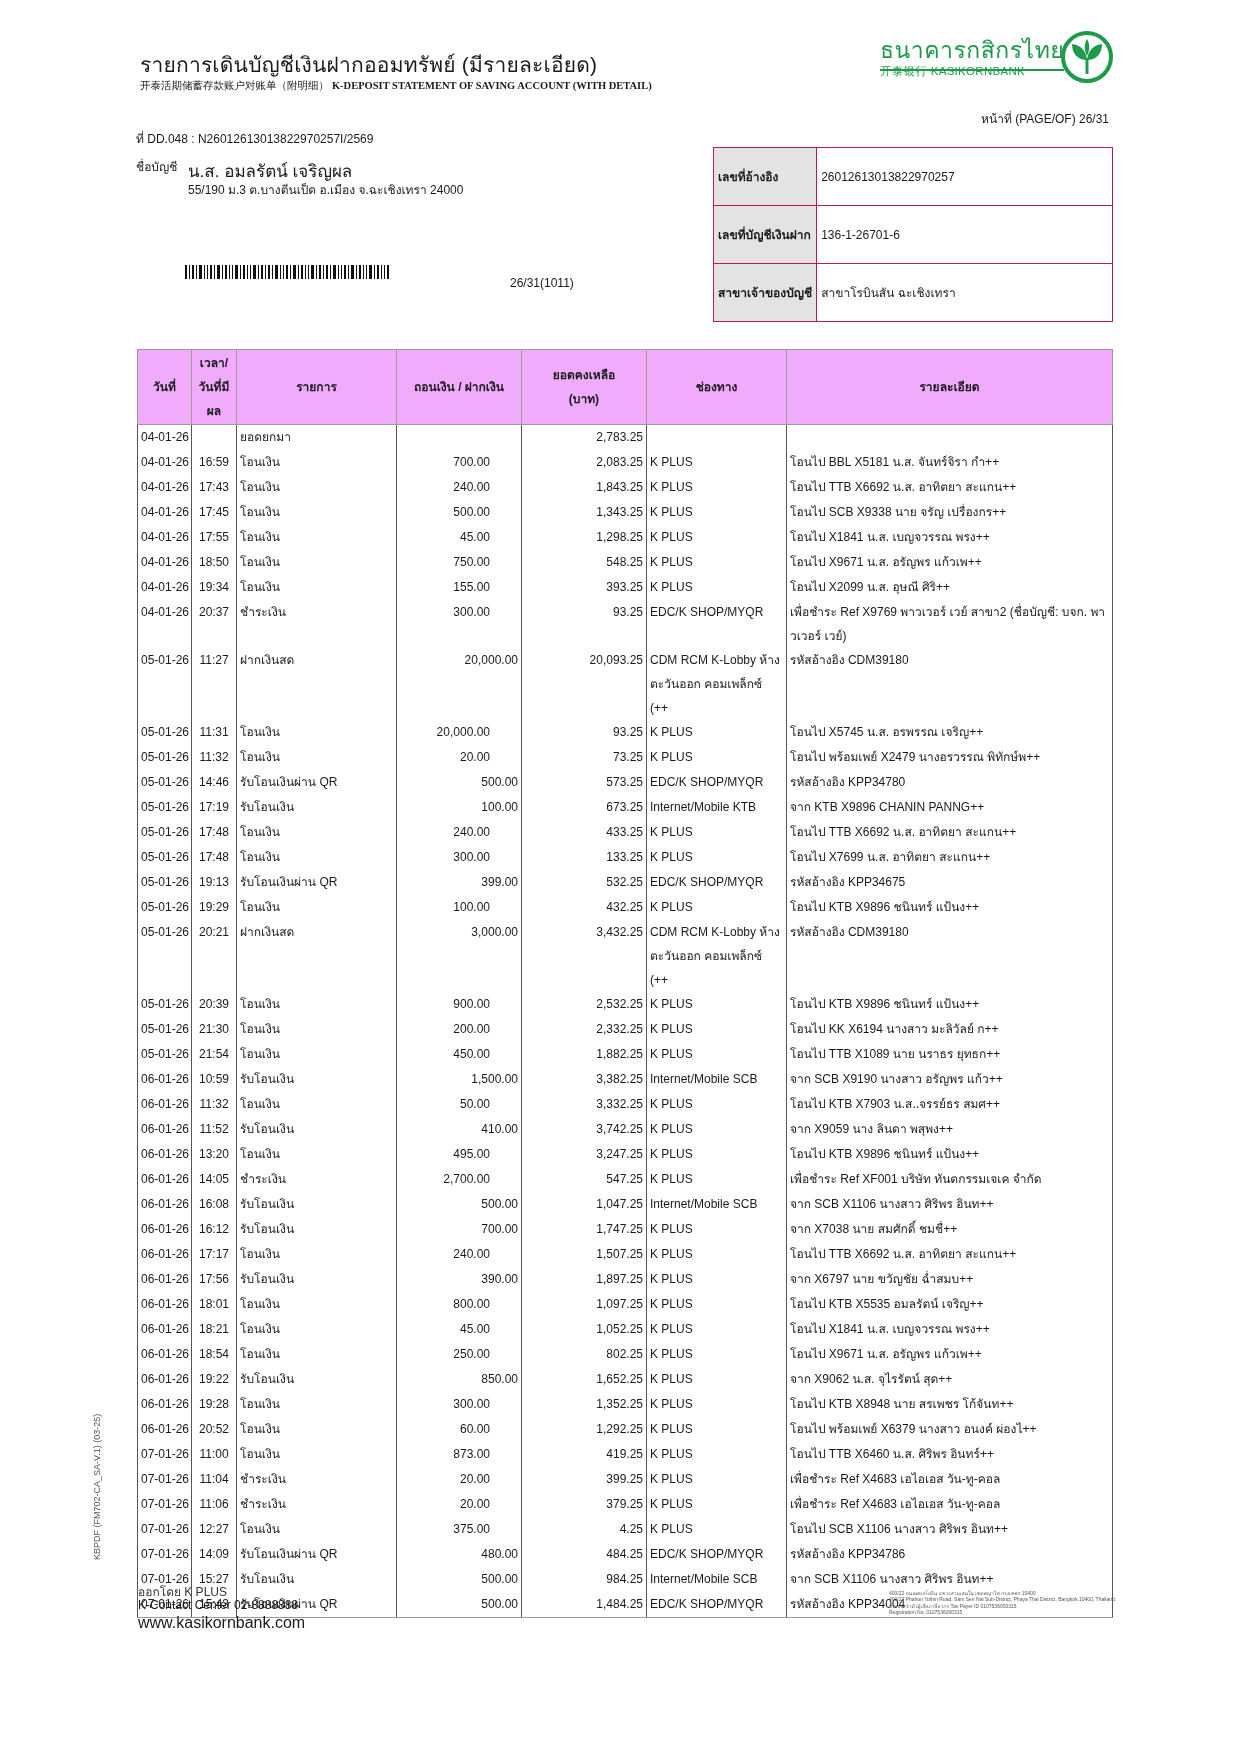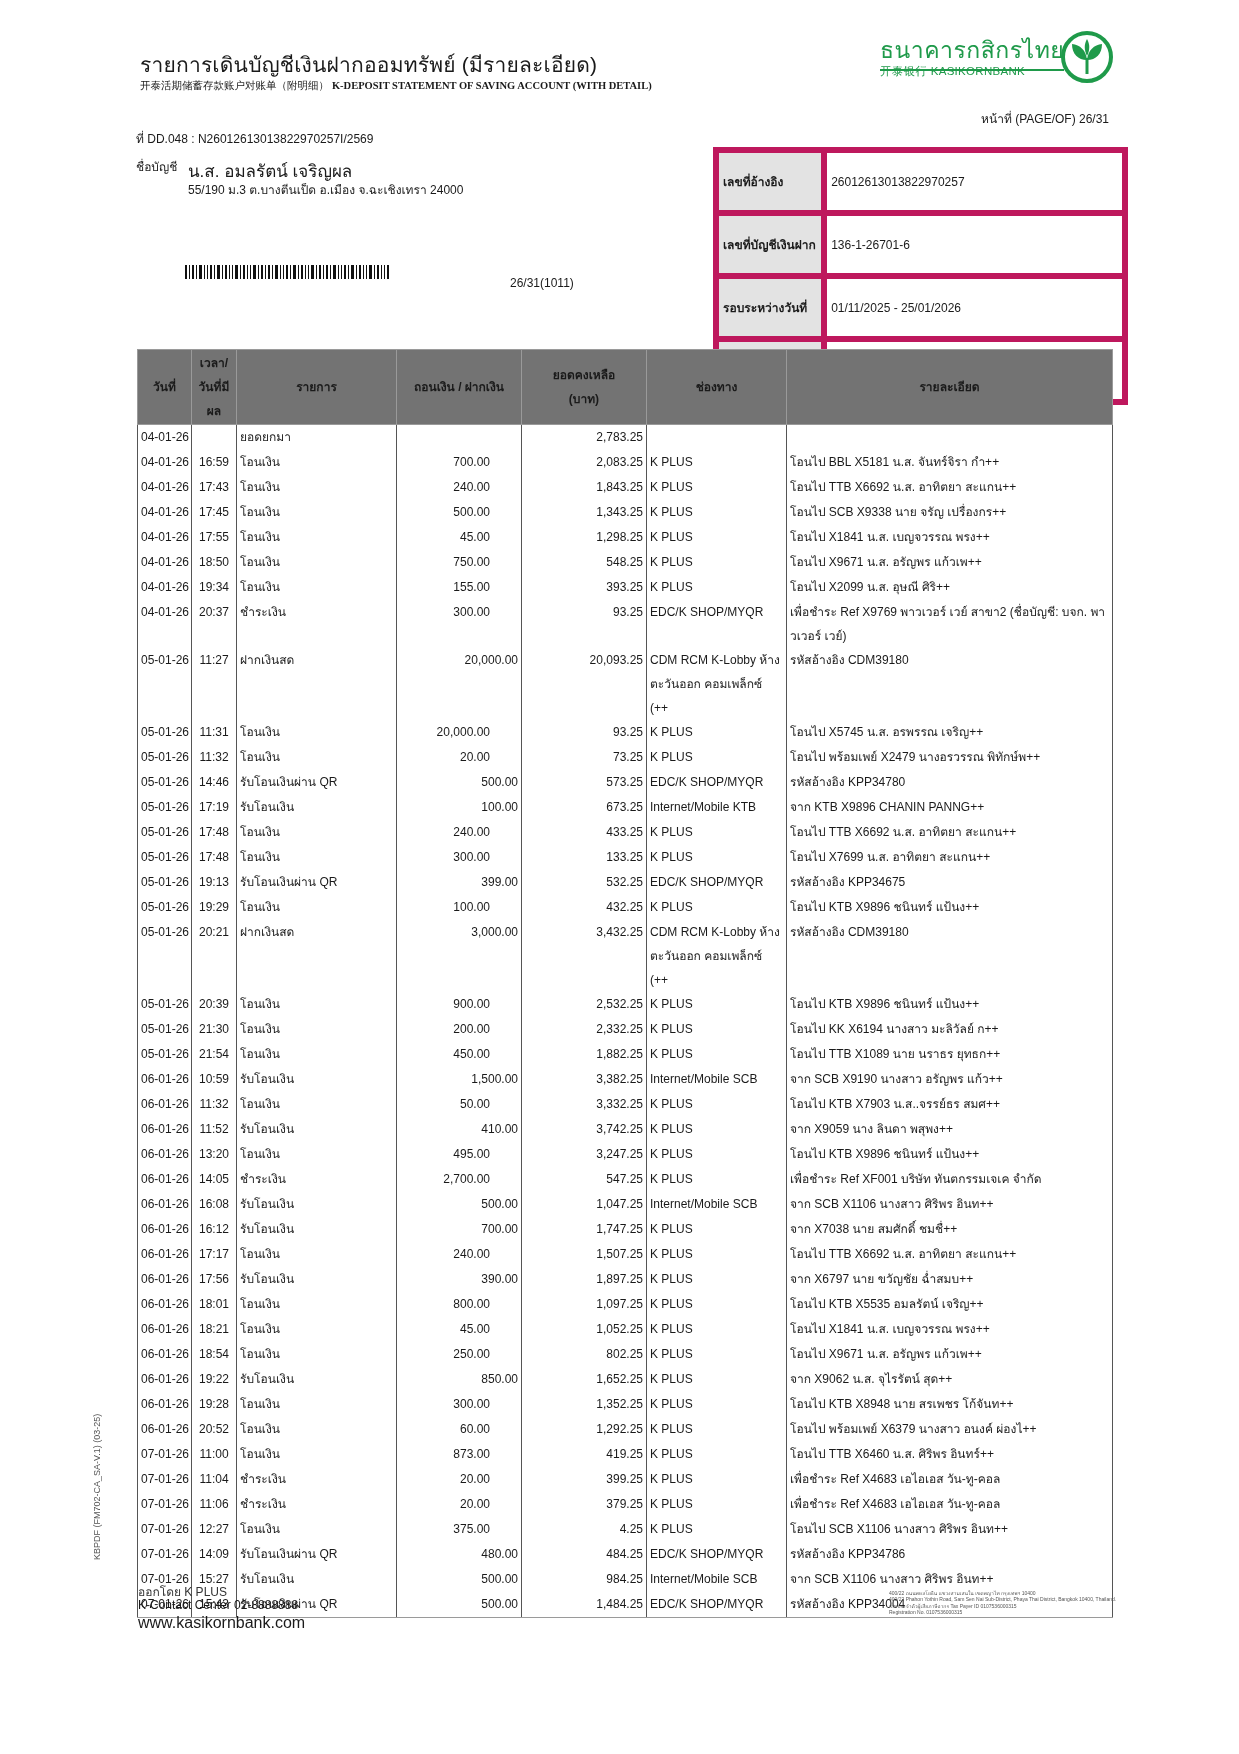--- a/index.html
+++ b/index.html
@@ -16,25 +16,25 @@
   .logo-en { position: absolute; left: 0; top: 36px; font-size: 11.5px; font-weight: normal; color: #1f9a4a; letter-spacing: 0.3px; }
   .logo-circle { position: absolute; left: 180px; top: 2px; width: 54px; height: 54px; }
   .page-of { right: 130px; top: 109px; font-size: 12px; }
   .doc-no { left: 136px; top: 129px; font-size: 12px; }
   .acct-label { left: 136px; top: 157px; font-size: 12px; }
   .acct-name { left: 188px; top: 157px; font-size: 17px; }
   .acct-addr { left: 188px; top: 180px; font-size: 12px; }
   .barcode { left: 185px; top: 265px; width: 205px; height: 14px; }
   .barcode-ref { left: 510px; top: 276px; font-size: 12px; }
   .info-table { left: 713px; top: 147px; border-collapse: collapse; font-size: 12px; }
-  .info-table td { border: 6px solid #be185d; height: 25px; padding: 16px 4px; }
+  .info-table td { border: 1px solid #be185d; height: 25px; padding: 16px 4px; }
   .info-table td.k { background: #e3e3e3; font-weight: bold; width: 92px; white-space: nowrap; }
   .info-table td.v { width: 287px; }
   .stmt { position: absolute; left: 137px; top: 349px; width: 976px; border-collapse: collapse; font-size: 12px; table-layout: fixed; }
-  .stmt th { background: #737373; font-weight: bold; font-size: 12px; height: 52px; border: 1px solid #9a9a9a; text-align: center; line-height: 24px; }
+  .stmt th { background: #f0abfc; font-weight: bold; font-size: 12px; height: 52px; border: 1px solid #9a9a9a; text-align: center; line-height: 24px; }
   .stmt td { height: 25px; border-left: 1px solid #555; border-right: 1px solid #555; padding: 0 3px; white-space: nowrap; vertical-align: top; line-height: 25px; }
   .stmt tr.tall td { height: 47px; }
   .stmt td.wrap { white-space: normal; line-height: 24px; }
   .stmt tbody tr:last-child td { border-bottom: 1px solid #9a9a9a; }
   .c-date { width: 54px; }
   .c-time { width: 45px; text-align: center; }
   .c-desc { width: 160px; }
   .c-wd { width: 125px; }
   .c-bal { width: 125px; }
   .c-ch { width: 140px; }
@@ -143,24 +143,20 @@
   <tbody>
       <tr>
     <td class="k">เลขที่อ้างอิง</td>
     <td class="v">26012613013822970257</td>
   </tr>
   <tr>
     <td class="k">เลขที่บัญชีเงินฝาก</td>
     <td class="v">136-1-26701-6</td>
   </tr>
   <tr>
-    <td class="k">รอบระหว่างวันที่</td>
-    <td class="v">01/11/2025 - 25/01/2026</td>
-  </tr>
-  <tr>
     <td class="k">สาขาเจ้าของบัญชี</td>
     <td class="v">สาขาโรบินสัน ฉะเชิงเทรา</td>
   </tr>
 </tbody>
   </table>
 
 <table class="stmt">
   <colgroup>
     <col class="c-date">
       <col class="c-time">

